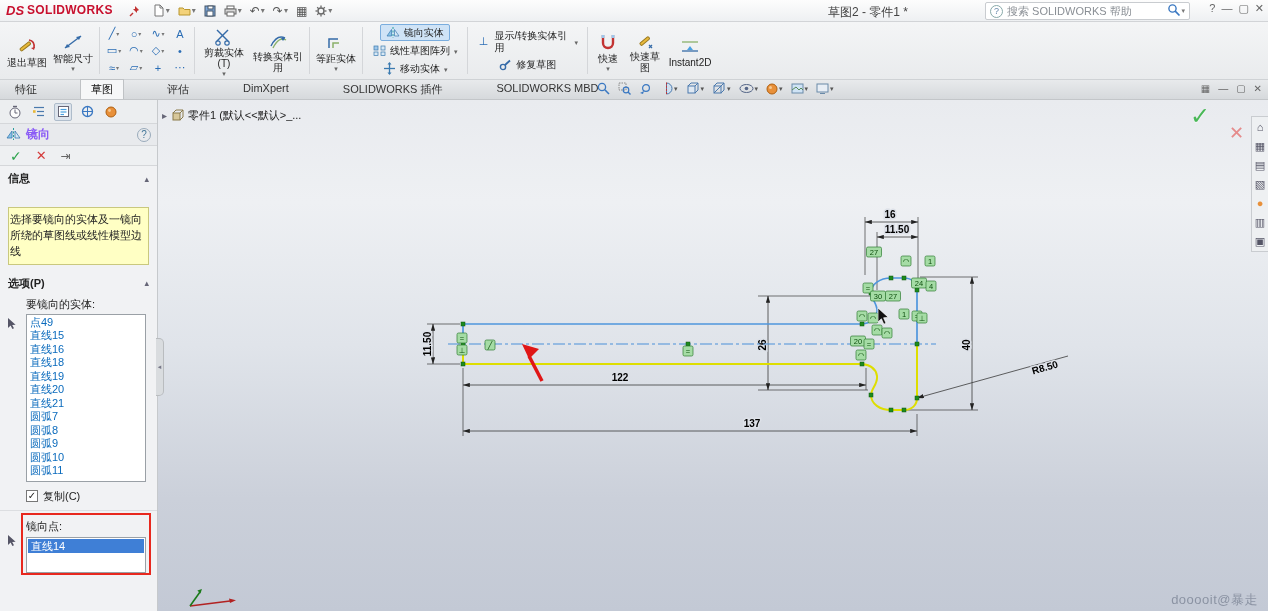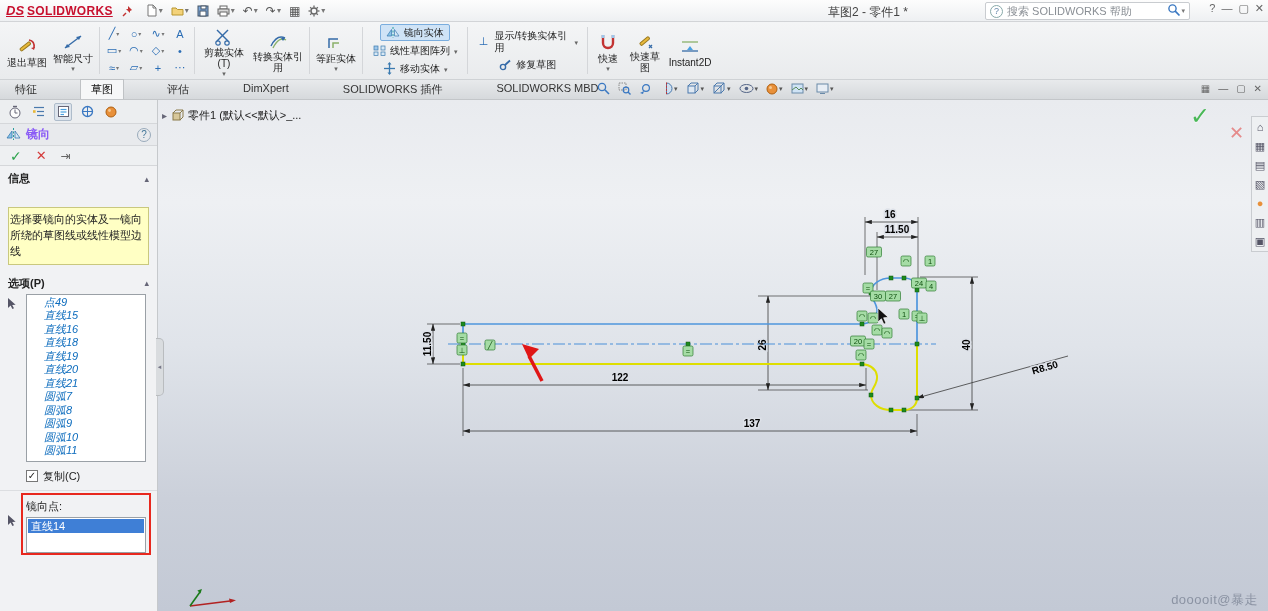--- a/index.html
+++ b/index.html
@@ -2,21 +2,21 @@
 <html><head>
 <meta charset="utf-8">
 <style>
   * { margin:0; padding:0; box-sizing:border-box; }
   html,body { width:1268px; height:611px; overflow:hidden; }
   body { font-family:"Liberation Sans","DejaVu Sans",sans-serif; font-size:12px; background:#dfe2e9; color:#222; }
   .app { width:1268px; height:611px; display:flex; flex-direction:column; }
 
   
   .titlebar { height:22px; flex:0 0 22px; background:linear-gradient(#fdfdfd,#eef0f2); border-bottom:1px solid #d2d4d7; display:flex; align-items:center; position:relative; }
-  .logo { display:flex; align-items:center; margin:0 3px 0 6px; color:#c8102e; white-space:nowrap;text-decoration:underline; }
+  .logo { display:flex; align-items:flex-start; margin:0 10px 0 6px; color:#c8102e; white-space:nowrap; }
   .logo-ds { font-style:italic; font-weight:bold; font-size:13px; margin-right:3px; }
   .logo-tx { font-weight:bold; font-size:12px; letter-spacing:0.3px; }
   .menus { display:flex; }
   .menu-item { padding:2px 7px; font-size:12px; color:#333; cursor:default; }
   .pin { margin:0 6px; display:flex; align-items:center; }
   .qat { display:flex; align-items:center; gap:2px; margin-left:4px; }
   .qicon { display:flex; align-items:center; padding:1px 3px; color:#555; }
   .qicon .qc { font-size:8px; color:#777; margin-left:1px; }
   .glyph-btn { font-size:12px; color:#555; padding:0 3px; }
   .doc-title { position:absolute; left:828px; top:4px; font-size:12px; color:#444; white-space:nowrap; }
@@ -69,21 +69,21 @@
   .pm-ok { color:#2da44e; font-weight:bold; font-size:14px; }
   .pm-cancel { color:#d43a3a; font-weight:bold; font-size:13px; }
   .pm-pin { color:#666; font-size:12px; }
   .sec-head { display:flex; align-items:center; padding:5px 8px 3px; font-weight:bold; color:#222; }
   .sec-head .cc { margin-left:auto; color:#667; font-size:9px; }
   .info-box { margin:18px 8px 6px; background:#ffffc4; border:1px solid #c9c87e; padding:4px 1px; line-height:1.45; color:#222; }
   .opt-label { padding:3px 8px 2px 26px; color:#222; }
   .sel-wrap { position:relative; }
   .side-ico { position:absolute; left:7px; top:4px; }
   .listbox { margin:0 10px 0 26px; width:120px; height:168px; background:#fff; border:1px solid #9aa0a6; overflow:hidden; padding:1px; }
-  .ent { font-size:11px; color:#0b6bbd; padding:0 16px; height:13.5px; line-height:13.5px; white-space:nowrap; cursor:default;font-style:italic; }
+  .ent { font-size:11px; color:#0b6bbd; padding:0 2px; height:13.5px; line-height:13.5px; white-space:nowrap; cursor:default; }
   .chk-row { display:flex; align-items:center; gap:5px; padding:7px 8px 6px 26px; border-bottom:1px solid #dcdee1; }
   .chk { width:12px; height:12px; background:#fff; border:1px solid #777; display:flex; align-items:center; justify-content:center; font-size:10px; color:#222; line-height:1; }
   .mirror-group { margin:6px 10px 0 26px; width:120px; position:relative; }
   .mg-label { padding:2px 0 3px; color:#222; }
   .selbox { width:120px; height:36px; background:#fff; border:1px solid #9aa0a6; padding:1px; }
   .selrow { background:#3f7fd6; color:#fff; font-size:11px; height:14px; line-height:14px; padding:0 3px; }
   .annotation-rect { position:absolute; left:-5px; top:-4px; width:130px; height:62px; border:2px solid #e8281e; pointer-events:none; }
   .splitter-tab { position:absolute; right:-7px; top:238px; width:8px; height:58px; background:#d9dcdf; border:1px solid #b9bcbf; border-left:none; border-radius:0 5px 5px 0; z-index:5; display:flex; align-items:center; justify-content:center; color:#778; font-size:7px; }
 
   
@@ -549,20 +549,21 @@
       <div class="sec-head">
         <span>信息</span>
         <span class="cc">▴</span>
       </div>
       <div class="info-box">选择要镜向的实体及一镜向所绕的草图线或线性模型边线</div>
 
       <div class="sec-head">
         <span>选项(P)</span>
         <span class="cc">▴</span>
       </div>
+      <div class="opt-label">要镜向的实体:</div>
       <div class="sel-wrap">
         <span class="side-ico"><svg width="10" height="12">
               <path d="M1,0 L1,10 L3.6,7.6 L5.4,11 L7,10.2 L5.2,7 L8.6,6.8 Z" fill="#556"></path>
             </svg></span>
         <div class="listbox" id="entities-list">
             <div class="ent">点49</div>
             <div class="ent">直线15</div>
             <div class="ent">直线16</div>
             <div class="ent">直线18</div>
             <div class="ent">直线19</div>

